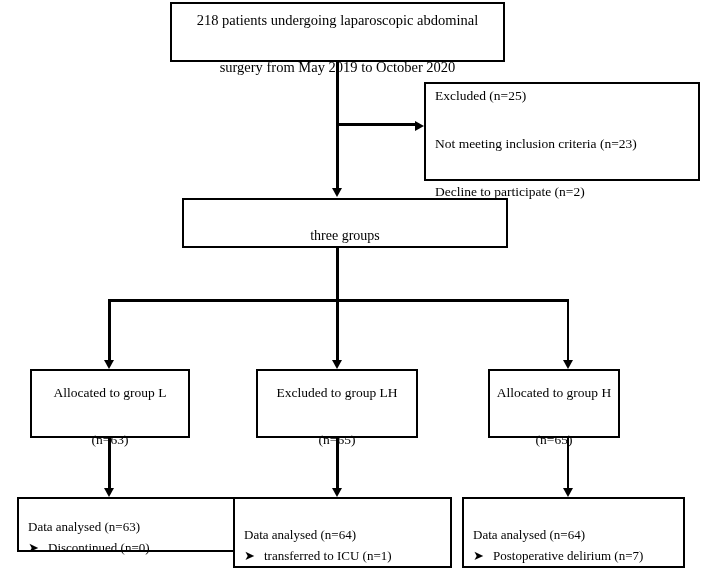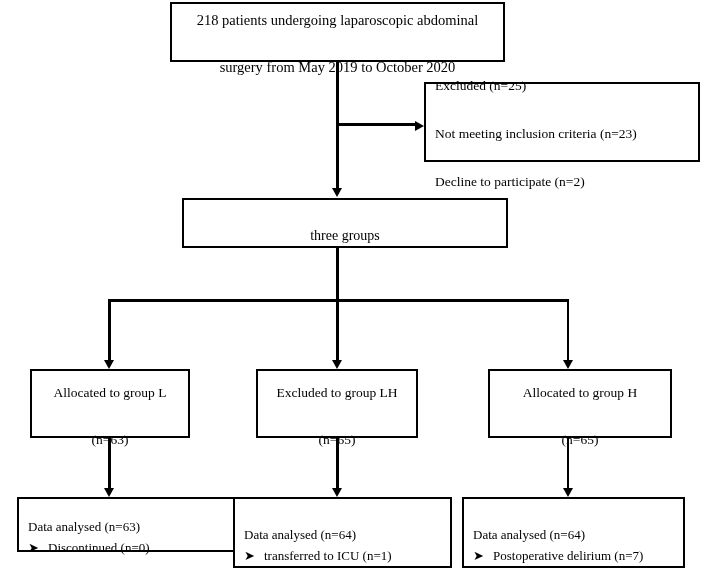--- a/index.html
+++ b/index.html
@@ -75,25 +75,25 @@
   }
   .bullet-mark {
     display: inline-block;
     width: 20px;
     flex: 0 0 20px;
     font-size: 13px;
   }
 
   
   #node-enrolled   { left: 170px; top: 2px;   width: 335px; height: 60px;  font-size: 14.5px; line-height: 23px; }
-  #node-excluded   { left: 424px; top: 82px;  width: 276px; height: 80px;  font-size: 13.5px; line-height: 24px; }
+  #node-excluded   { left: 424px; top: 82px;  width: 276px; height: 99px;  font-size: 13.5px; line-height: 24px; }
   #node-included   { left: 182px; top: 198px; width: 326px; height: 50px;  font-size: 14px;   line-height: 23px; }
   #node-group-l    { left: 30px;  top: 369px; width: 160px; height: 69px;  font-size: 13.5px; line-height: 23px; }
   #node-group-lh   { left: 256px; top: 369px; width: 162px; height: 69px;  font-size: 13.5px; line-height: 23px; }
-  #node-group-h    { left: 488px; top: 369px; width: 184px; height: 69px;  font-size: 13.5px; line-height: 23px; }
+  #node-group-h    { left: 488px; top: 369px; width: 132px; height: 69px;  font-size: 13.5px; line-height: 23px; }
   #node-result-l   { left: 17px;   top: 497px; width: 219px; height: 55px;  font-size: 13px;   line-height: 21px; }
   #node-result-lh  { left: 233px; top: 497px; width: 219px; height: 71px;  font-size: 13px;   line-height: 21px; }
   #node-result-h   { left: 462px; top: 497px; width: 223px; height: 71px;  font-size: 13px;   line-height: 21px; }
 </style>
 </head>
 <body>
 
 <div id="flow-root">
 
   <div class="node centered" id="node-enrolled">

